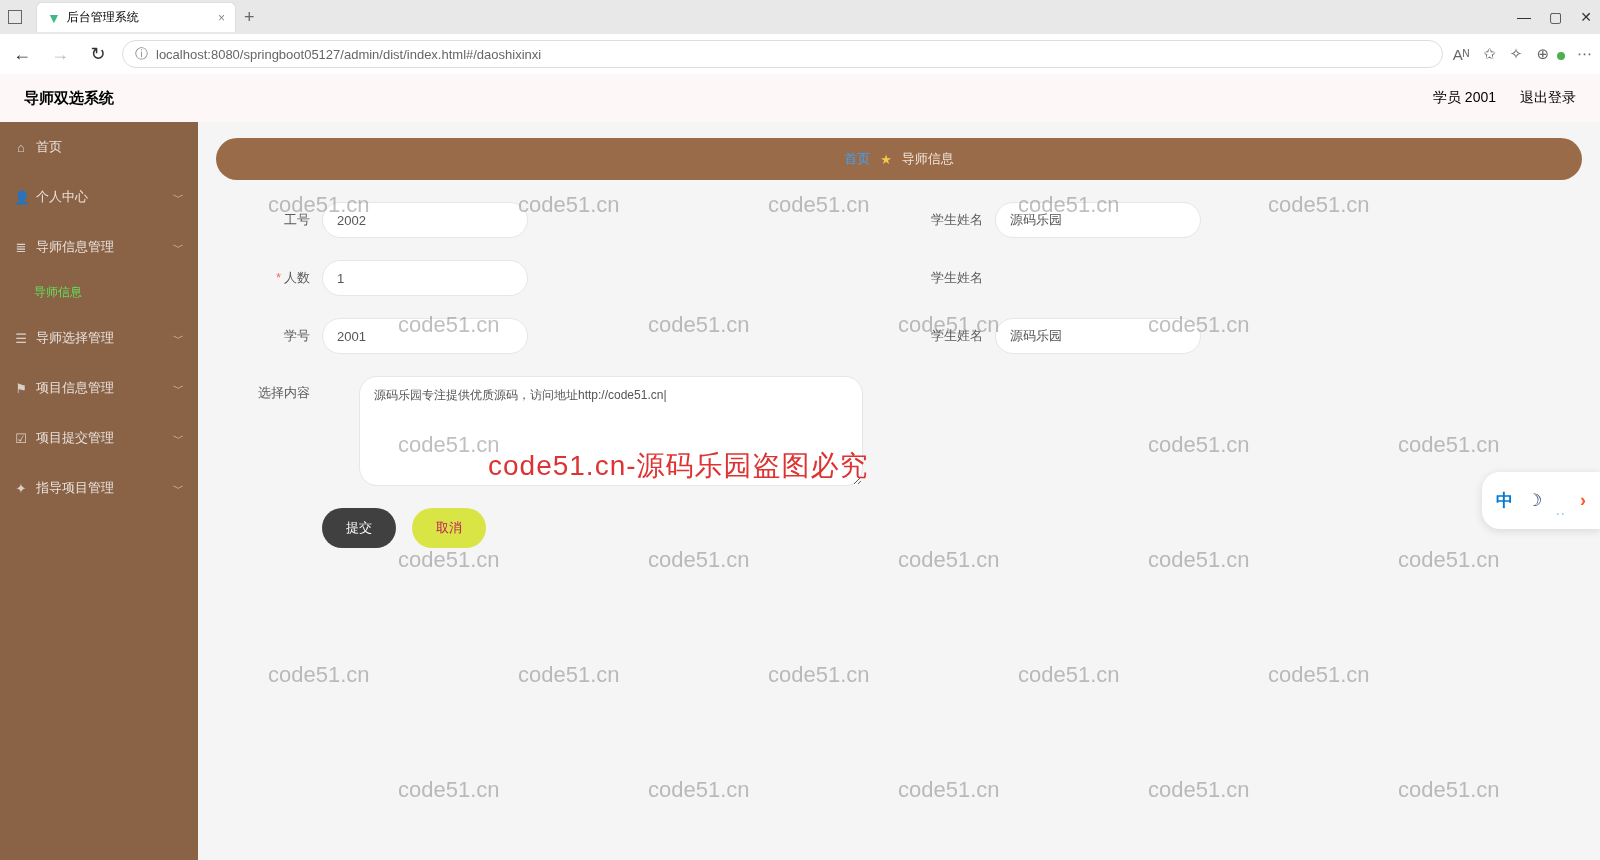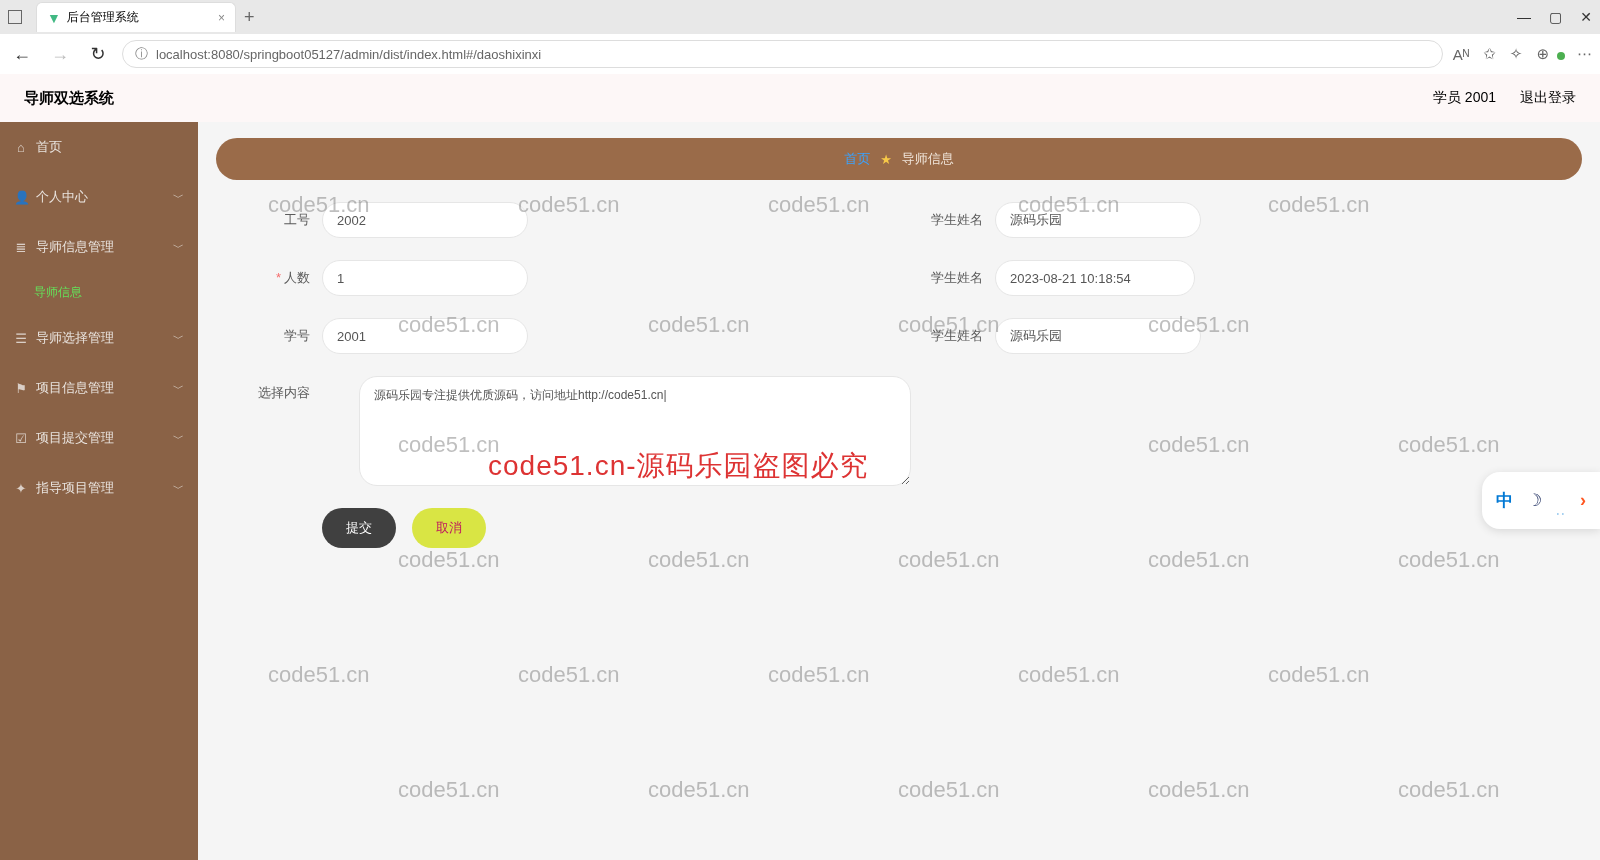--- a/index.html
+++ b/index.html
@@ -46,21 +46,21 @@
 .breadcrumb-bar .crumb { color: #f0e5da; cursor: pointer; }
 
 .form { padding: 0 30px; }
 .form-row { display: flex; gap: 40px; margin-bottom: 22px; }
 .form-item { flex: 1; display: flex; align-items: center; }
 .form-item.full { flex: 0 0 100%; gap: 37px; }
 .form-label { width: 64px; text-align: right; font-size: 13px; color: #5a5a5a; margin-right: 12px; flex-shrink: 0; }
 .req { color: #f56c6c; margin-right: 3px; }
 .form-input { flex: 0 0 190px; height: 36px; border: 1px solid #e6e6e6; border-radius: 18px; padding: 0 14px; font-size: 13px; color: #555; background: #fff; outline: none; }
 .form-input.date { width: 200px; }
-.form-textarea { width: 552px; min-height: 110px; border: 1px solid #e6e6e6; border-radius: 18px; padding: 10px 14px; font-size: 12px; color: #555; resize: both; outline: none; font-family: inherit; }
+.form-textarea { width: 504px; min-height: 110px; border: 1px solid #e6e6e6; border-radius: 18px; padding: 10px 14px; font-size: 12px; color: #555; resize: both; outline: none; font-family: inherit; }
 .form-item.ta { align-items: flex-start; }
 .form-item.ta .form-label { padding-top: 8px; }
 
 .btn-row { display: flex; gap: 16px; padding-left: 76px; margin-top: 20px; }
 .btn { height: 40px; padding: 0 24px; border: none; border-radius: 20px; font-size: 13px; cursor: pointer; color: #fff; }
 .btn-primary { background: #404040; }
 .btn-cancel { background: #d9e544; color: #be185d; }
 
 
 .wm { position: absolute; color: rgba(102,102,102,0.42); font-size: 22px; pointer-events: none; white-space: nowrap; font-weight: 400; z-index: 0; }
@@ -194,21 +194,20 @@
         </div>
       </div>
 
       <div class="form-row">
         <div class="form-item">
           <span class="form-label"><span class="req">*</span><span>人数</span></span>
           <input class="form-input" value="1" style="">
         </div>
         <div class="form-item">
           <span class="form-label">学生姓名</span>
-          <input class="form-input date" value="2023-08-21 10:18:54" style="">
         </div>
       </div>
 
       <div class="form-row">
         <div class="form-item">
           <span class="form-label">学号</span>
           <input class="form-input" value="2001" style="">
         </div>
         <div class="form-item">
           <span class="form-label">学生姓名</span>

